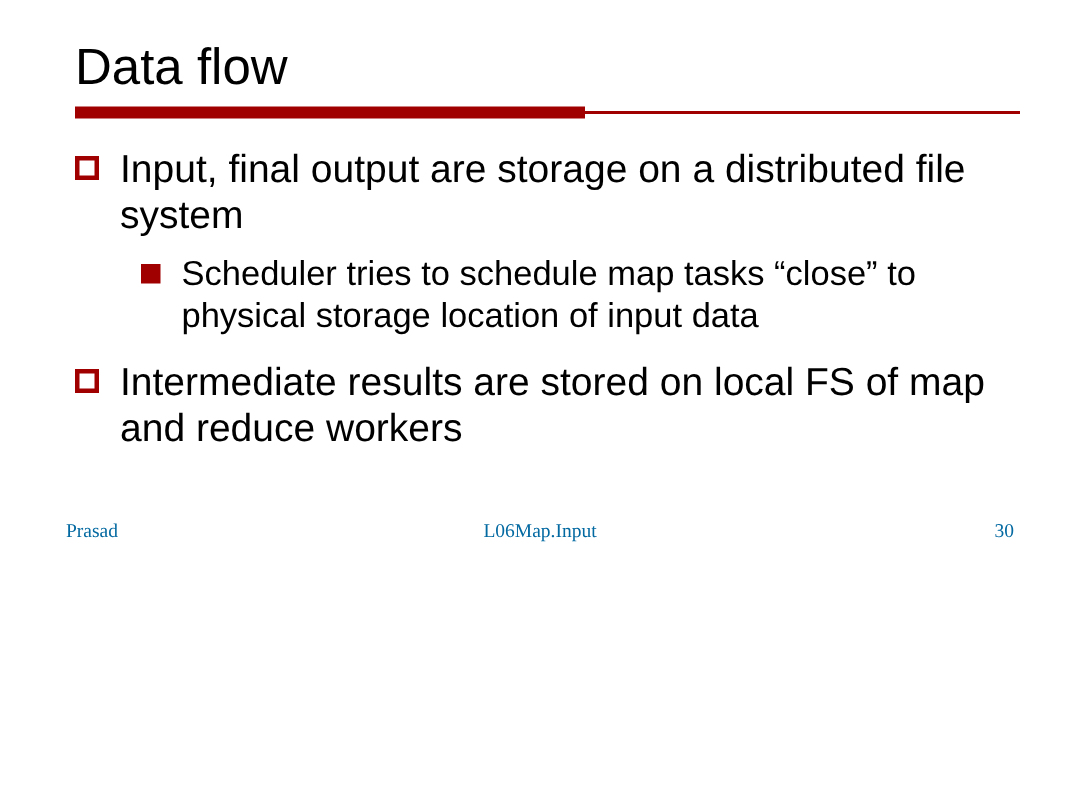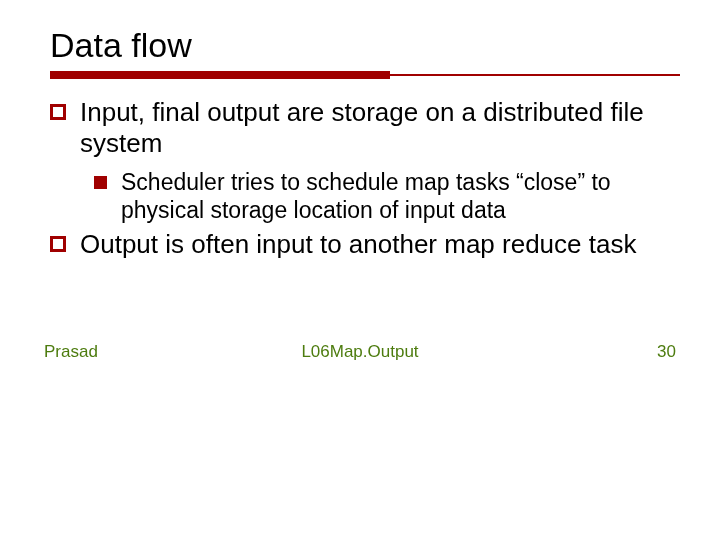--- a/index.html
+++ b/index.html
@@ -6,24 +6,24 @@
   html, body { width: 720px; height: 540px; background: #fff; font-family: Verdana, Geneva, sans-serif; color: #000; }
   .slide { width: 720px; height: 380px; position: relative; padding: 26px 40px 0 50px; }
   .title { font-size: 34px; font-weight: 400; margin-bottom: 6px; }
   .rule-wrap { display: flex; align-items: center; margin-bottom: 18px; }
   .rule-thick { height: 8px; background: #a00000; width: 340px; }
   .rule-thin { height: 2px; background: #a00000; flex: 1; }
   .body { font-size: 26px; line-height: 1.2; }
   .l1 { margin-left: 0; margin-bottom: 10px; display: flex; }
   .l1 .bullet { width: 16px; height: 16px; border: 3px solid #a00000; flex: 0 0 auto; margin-top: 7px; margin-right: 14px; }
   .l1 .text { flex: 1; }
-  .l2 { margin-left: 44px; margin-bottom: 4px; display: flex; font-size: 23px; }
+  .l2 { margin-left: 44px; margin-bottom: 14px; display: flex; font-size: 23px; }
   .l2 .bullet { width: 13px; height: 13px; background: #a00000; flex: 0 0 auto; margin-top: 7px; margin-right: 14px; }
   .l2 .text { flex: 1; }
-  .footer { position: absolute; left: 0; right: 0; bottom: 18px; padding: 0 44px; display: flex; justify-content: space-between; font-size: 17px; color: #4d7c0f; }
+  .footer { position: absolute; left: 0; right: 0; bottom: 18px; padding: 0 44px; display: flex; justify-content: space-between; font-size: 13px; color: #0369a1; font-family: Liberation Serif, serif; }
   .footer .center { position: absolute; left: 0; right: 0; text-align: center; }
   .footer .right { margin-left: auto; }
 </style>
 </head>
 <body>
 
 <div class="slide">
   <div class="title">Data flow</div>
   <div class="rule-wrap">
     <div class="rule-thick"></div>
@@ -35,26 +35,26 @@
     <div class="l1">
       <div class="bullet"></div>
       <div class="text">Input, final output are storage on a distributed file system</div>
     </div>
 
     <div class="l2">
       <div class="bullet"></div>
       <div class="text">Scheduler tries to schedule map tasks “close” to physical storage location of input data</div>
     </div>
 
-
     <div class="l1">
       <div class="bullet"></div>
-      <div class="text">Output is often input to another map reduce task</div>
+      <div class="text">Intermediate results are stored on local FS of map and reduce workers</div>
     </div>
+
 
   </div>
 
   <div class="footer">
     <span>Prasad</span>
-    <span class="center">L06Map.Output</span>
+    <span class="center">L06Map.Input</span>
     <span class="right">30</span>
   </div>
 </div>
 
 </body></html>

